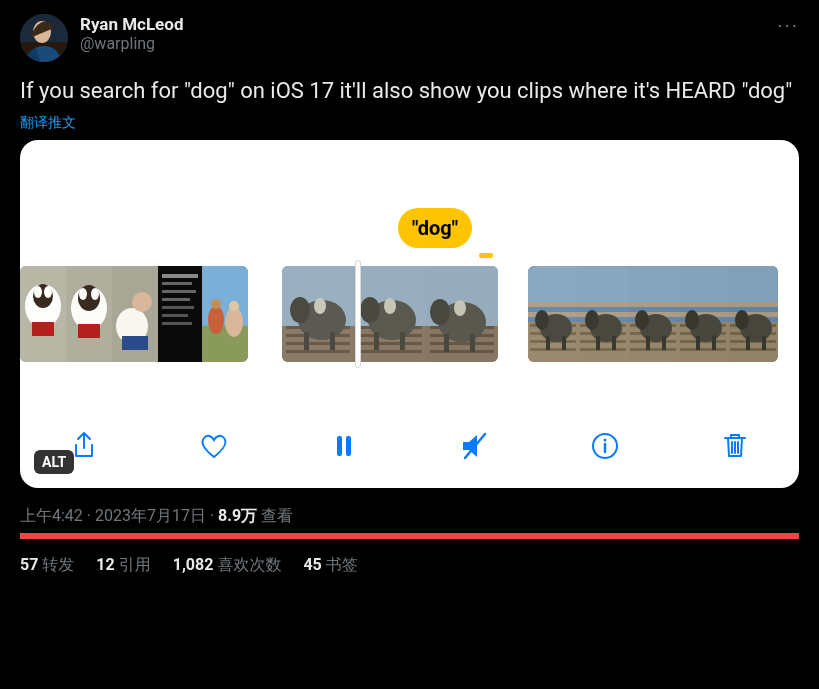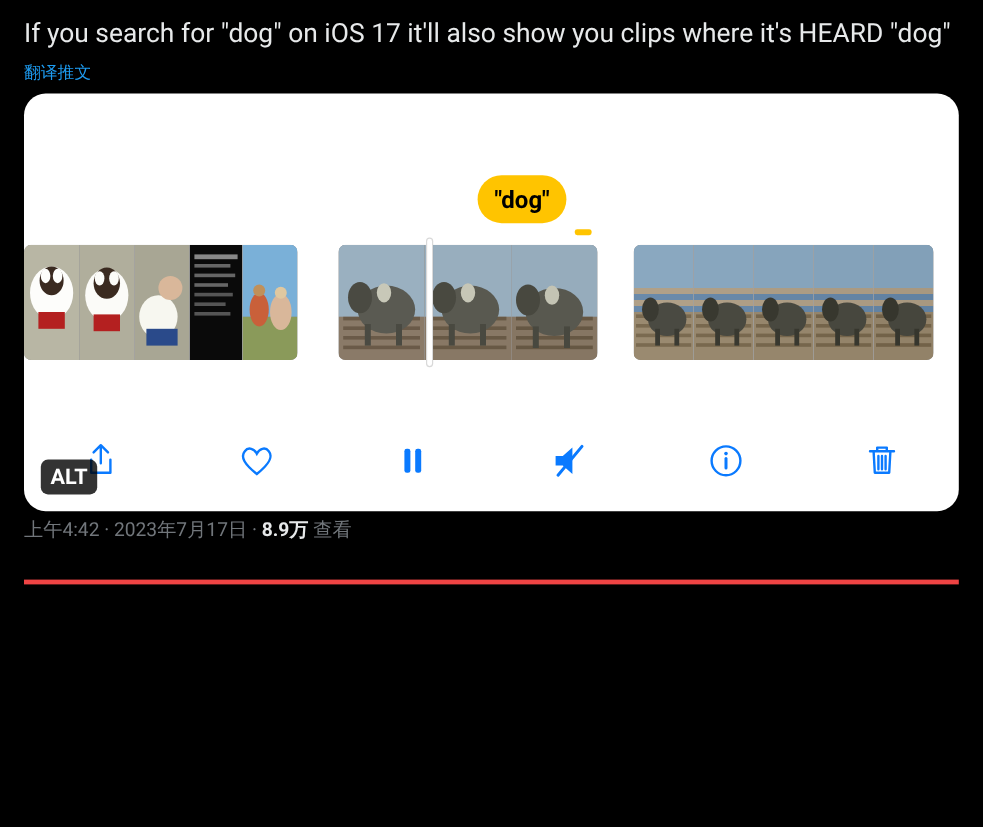--- a/index.html
+++ b/index.html
@@ -130,47 +130,64 @@
     justify-content: center;
   }
   .tb-btn svg { width: 32px; height: 32px; stroke: #0a7aff; fill: none; stroke-width: 2; }
   .alt-badge {
     position: absolute;
     left: 14px;
     bottom: 14px;
     background: rgba(0,0,0,0.8);
     color: #fff;
     font-weight: 700;
-    font-size: 18px;
+    font-size: 14px;
     padding: 4px 8px;
     border-radius: 6px;
     z-index: 10;
   }
   .meta {
     color: #71767b;
     font-size: 16px;
-    margin-top: 6px;
-    padding-bottom: 30px;
-    border-bottom: 4px solid #ef4444;
+    margin-top: 18px;
+    padding-bottom: 6px;
+    border-bottom: 6px solid #ef4444;
   }
   .meta .bold { color: #e7e9ea; font-weight: 700; }
   .stats {
     display: flex;
     gap: 22px;
     padding: 16px 0;
     color: #71767b;
     font-size: 16px;
   }
   .stats .n { color: #e7e9ea; font-weight: 700; margin-right: 4px; }
 </style>
 </head>
 <body>
 
 <div class="tweet">
 
+  <div class="header">
+    <div class="avatar">
+      <svg viewBox="0 0 48 48">
+        <rect width="48" height="48" fill="#1a2a3a"></rect>
+        <rect x="0" y="28" width="48" height="20" fill="#26180e"></rect>
+        <ellipse cx="22" cy="18" rx="9" ry="11" fill="#d9b79a"></ellipse>
+        <path d="M10 24 Q14 12 22 8 Q30 6 34 14" fill="#3a2a1a"></path>
+        <path d="M6 48 Q10 32 24 32 Q38 32 42 48 Z" fill="#1a4a7a"></path>
+        <path d="M4 48 Q8 36 16 34 L20 48 Z" fill="#0e3a64"></path>
+      </svg>
+    </div>
+    <div class="user">
+      <div class="name">Ryan McLeod</div>
+      <div class="handle">@warpling</div>
+    </div>
+    <div class="more">···</div>
+  </div>
 
   <div class="content">If you search for "dog" on iOS 17 it'll also show you clips where it's HEARD "dog"</div>
   <a class="translate">翻译推文</a>
 
   <div class="media-card">
     <div class="bubble">"dog"</div>
     <div class="playhead-mark"></div>
 
     <div class="playhead"></div>
 
@@ -438,14 +455,20 @@
       </div>
     </div>
 
     <div class="alt-badge">ALT</div>
   </div>
 
   <div class="meta">
     <span>上午4:42</span><span> · </span><span>2023年7月17日</span><span> · </span><span class="bold">8.9万</span><span> 查看</span>
   </div>
 
+  <div class="stats">
+    <div><span class="n">57</span><span>转发</span></div>
+    <div><span class="n">12</span><span>引用</span></div>
+    <div><span class="n">1,082</span><span>喜欢次数</span></div>
+    <div><span class="n">45</span><span>书签</span></div>
+  </div>
 
 </div>
 
 </body></html>

